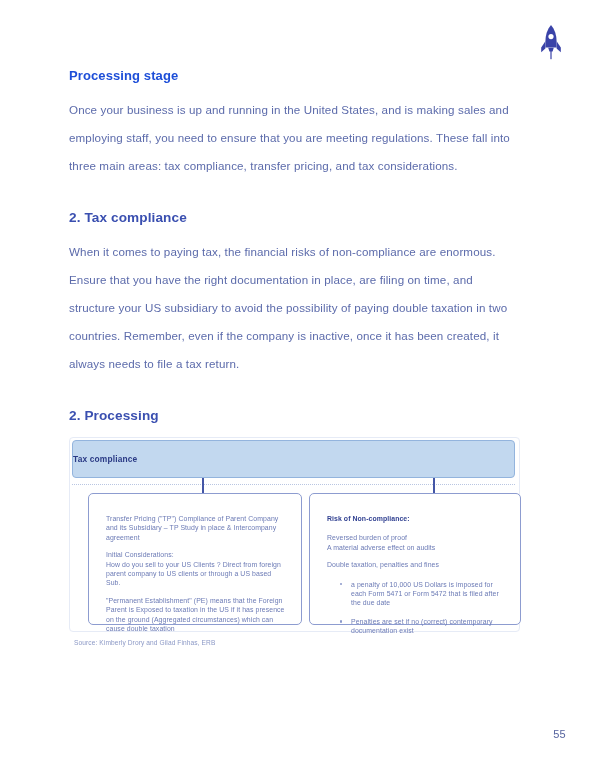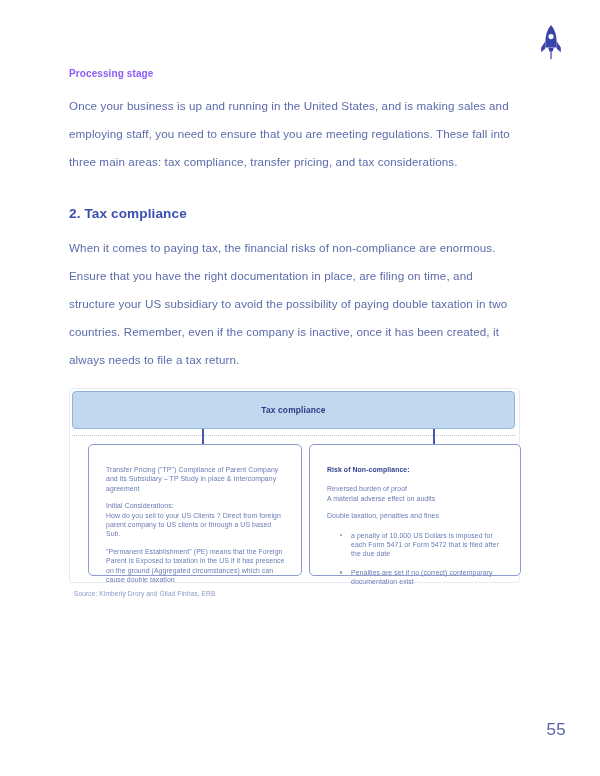--- a/index.html
+++ b/index.html
@@ -36,23 +36,23 @@
 
   
   .content {
     position: absolute;
     left: 69px;
     top: 68px;
     width: 451px;
   }
 
   h1.section-title {
-    font-size: 10px;
-    font-weight: bold;
-    color: #8b5cf6;
+    font-size: 13px;
+    font-weight: bold;
+    color: #1d4ed8;
     margin: 0 0 13px 0;
     letter-spacing: 0.1px;
   }
 
   h2.sub-title {
     font-size: 13.6px;
     font-weight: bold;
     color: #3a4fb0;
     margin: 30px 0 13px 0;
     letter-spacing: 0.1px;
@@ -91,21 +91,21 @@
     left: 3px;
     top: 3px;
     width: 443px;
     height: 38px;
     background: #c2d8ef;
     border: 1px solid #93b4dd;
     border-radius: 4px;
     box-sizing: border-box;
     display: flex;
     align-items: center;
-    justify-content: center;
+    justify-content: flex-start;
   }
   .header-box span {
     font-size: 8.4px;
     font-weight: bold;
     color: #2a3a85;
     letter-spacing: 0.15px;
   }
 
   .divider {
     position: absolute;
@@ -206,21 +206,21 @@
     font-size: 6.6px;
     color: #8c99c6;
     letter-spacing: 0.1px;
   }
 
   
   .page-number {
     position: absolute;
     right: 34px;
     bottom: 36px;
-    font-size: 17px;
+    font-size: 11px;
     color: #56649f;
     letter-spacing: 0.3px;
     padding-left: 36px;
   }
 </style>
 </head>
 <body>
 
 <div class="page">
 
@@ -238,20 +238,21 @@
   </div>
 
   <div class="content">
 
     <h1 class="section-title">Processing stage</h1>
     <p class="body">Once your business is up and running in the United States, and is making sales and employing staff, you need to ensure that you are meeting regulations. These fall into three main areas: tax compliance, transfer pricing, and tax considerations.</p>
 
     <h2 class="sub-title">2. Tax compliance</h2>
     <p class="body">When it comes to paying tax, the financial risks of non-compliance are enormous. Ensure that you have the right documentation in place, are filing on time, and structure your US subsidiary to avoid the possibility of paying double taxation in two countries. Remember, even if the company is inactive, once it has been created, it always needs to file a tax return.</p>
 
+    <h2 class="sub-title">2. Processing</h2>
 
     <div class="diagram">
 
       <div class="diagram-outer"></div>
 
       <div class="header-box">
         <span>Tax compliance</span>
       </div>
 
       <div class="divider"></div>

